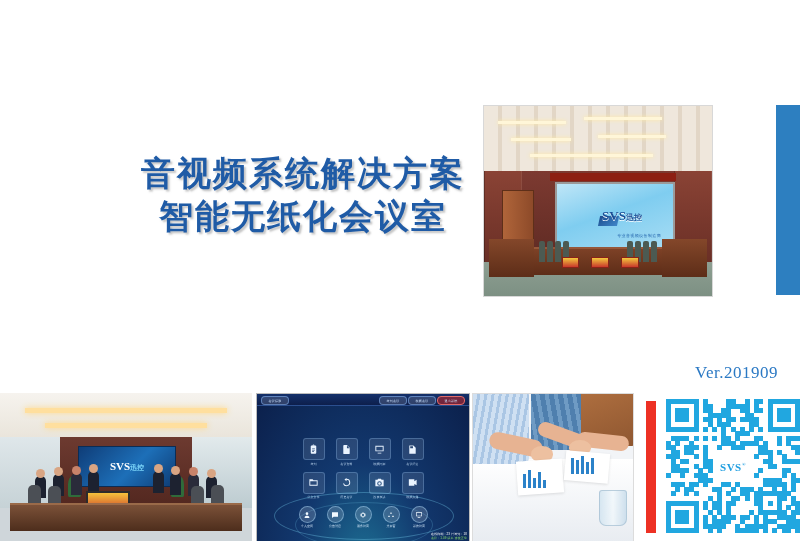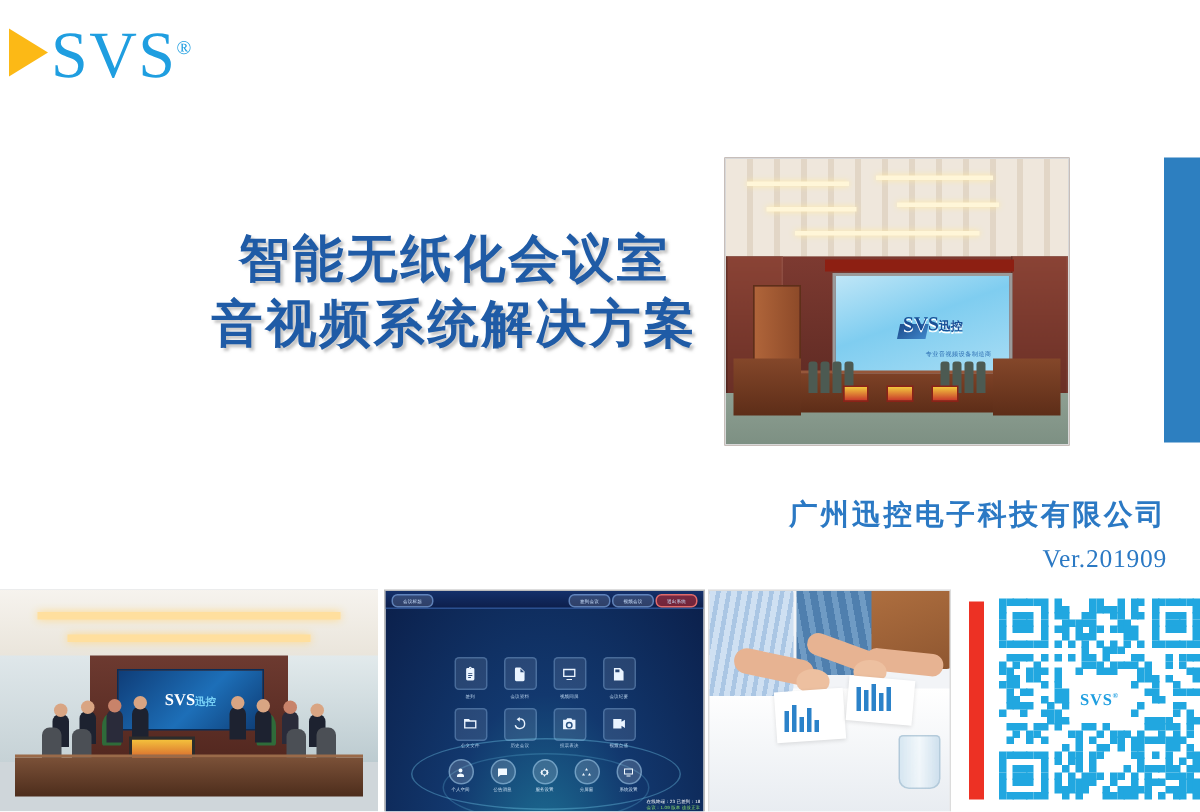--- a/index.html
+++ b/index.html
@@ -232,30 +232,24 @@
     width:40px;height:28px;background:#fff;display:flex;align-items:center;justify-content:center;z-index:3;}
   .qr-center span{font-family:"Liberation Serif",serif;font-size:11px;font-weight:700;color:#1f9ee0;letter-spacing:.5px;}
   .qr-center sup{font-size:5px;}
   .qr-mod{position:absolute;background:#21a7e0;}
 </style>
 </head>
 <body>
 
 <div class="slide">
 
-  <div class="logo">
-    <div class="logo-tri"></div>
-    <div class="logo-text">
-      <span>SVS</span><span class="logo-r">®</span>
-    </div>
-  </div>
 
   <div class="title-block">
+    <div class="title-line">音视频系统解决方案</div>
     <div class="title-line">智能无纸化会议室</div>
-    <div class="title-line">音视频系统解决方案</div>
   </div>
 
   <div class="hero">
     <div class="hero-ceiling"></div>
     <div class="hero-ceil-strip" style="left:6%;top:8%;width:30%;"></div>
     <div class="hero-ceil-strip" style="left:44%;top:6%;width:34%;"></div>
     <div class="hero-ceil-strip" style="left:12%;top:17%;width:26%;"></div>
     <div class="hero-ceil-strip" style="left:50%;top:15%;width:30%;"></div>
     <div class="hero-ceil-strip" style="left:20%;top:25%;width:54%;"></div>
 
@@ -287,21 +281,20 @@
         <div class="hero-chair"></div>
         <div class="hero-chair"></div>
     </div>
     <div class="hero-doc" style="left:34%;"></div>
     <div class="hero-doc" style="left:47%;"></div>
     <div class="hero-doc" style="left:60%;"></div>
   </div>
 
   <div class="blue-bar"></div>
 
-  <div class="company">广州迅控电子科技有限公司</div>
   <div class="version">Ver.201909</div>
 
   <div class="strip">
 
     <div class="p1">
       <div class="p1-ceiling"></div>
       <div class="p1-cove" style="left:10%;top:10%;width:80%;"></div>
       <div class="p1-cove" style="left:18%;top:20%;width:64%;"></div>
       <div class="p1-wallL"></div>
       <div class="p1-wallR"></div>

